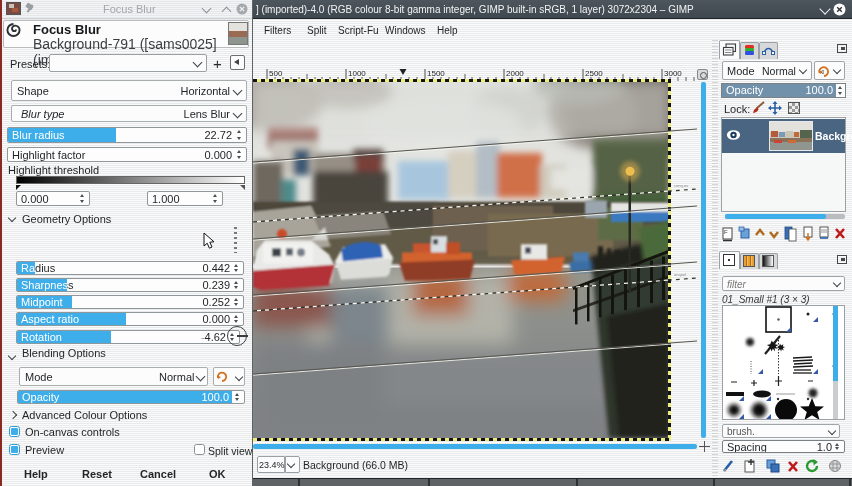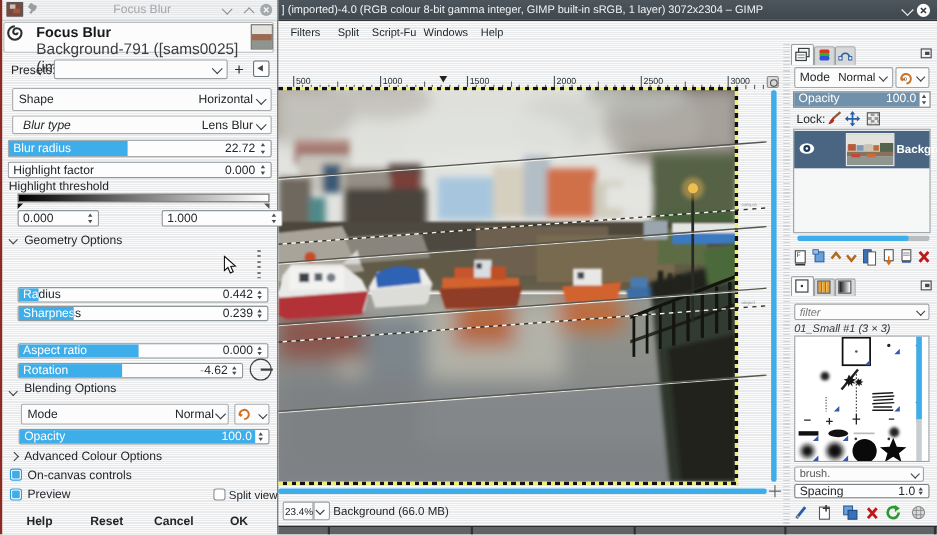--- a/index.html
+++ b/index.html
@@ -592,21 +592,21 @@
   </div>
 
   <div class="lbl" style="left:8px;top:164px;">Highlight threshold</div>
   <div class="abs" style="left:16px;top:176px;width:229px;height:8px;background:linear-gradient(90deg,#000,#fff);border:1px solid #666;box-sizing:border-box;"></div>
   <div class="abs" style="left:16px;top:185px;width:0;height:0;border-left:5px solid #111;border-bottom:5px solid transparent;"></div>
   <div class="abs" style="left:240px;top:185px;width:0;height:0;border-right:5px solid #555;border-bottom:5px solid transparent;"></div>
   <div class="sl" style="left:16px;top:191px;width:74px;height:15px;">
     <div class="txt" style="line-height:14px;">0.000</div>
     <div class="spin"></div>
   </div>
-  <div class="sl" style="left:147px;top:191px;width:110px;height:15px;">
+  <div class="sl" style="left:147px;top:191px;width:76px;height:15px;">
     <div class="txt" style="line-height:14px;">1.000</div>
     <div class="spin"></div>
   </div>
 
   <div class="chev" style="left:9px;top:215px;width:5px;height:5px;"></div>
   <div class="lbl" style="left:22px;top:213px;">Geometry Options</div>
 
   <div class="sl" style="left:16px;top:261px;width:228px;height:14px;">
     <div class="txt">Radius</div>
     <div class="fill" style="width:18px;">
@@ -616,29 +616,37 @@
     <div class="spin"></div>
   </div>
   <div class="sl" style="left:16px;top:278px;width:228px;height:14px;">
     <div class="txt">Sharpness</div>
     <div class="fill" style="width:50px;">
         <div class="txt">Sharpness</div>
       </div>
     <div class="val" style="right:13px;">0.239</div>
     <div class="spin"></div>
   </div>
+  <div class="sl" style="left:16px;top:295px;width:228px;height:14px;">
+    <div class="txt">Midpoint</div>
+    <div class="fill" style="width:55px;">
+        <div class="txt">Midpoint</div>
+      </div>
+    <div class="val" style="right:13px;">0.252</div>
+    <div class="spin"></div>
+  </div>
   <div class="sl" style="left:16px;top:312px;width:228px;height:14px;">
     <div class="txt">Aspect ratio</div>
     <div class="fill" style="width:109px;">
         <div class="txt">Aspect ratio</div>
       </div>
     <div class="val" style="right:13px;">0.000</div>
     <div class="spin"></div>
   </div>
-  <div class="sl" style="left:16px;top:330px;width:205px;height:14px;">
+  <div class="sl" style="left:16px;top:330px;width:224px;height:14px;">
     <div class="txt">Rotation</div>
     <div class="fill" style="width:94px;">
         <div class="txt">Rotation</div>
       </div>
     <div class="val" style="right:13px;"><span style="color:#999;">-</span>4.62</div>
     <div class="spin"></div>
   </div>
   <div class="abs" style="left:227px;top:326px;width:20px;height:20px;border:1.4px solid #3a3e41;border-radius:50%;box-sizing:border-box;"></div>
   <div class="abs" style="left:237px;top:335.3px;width:11px;height:1.5px;background:#3a3e41;"></div>
 

